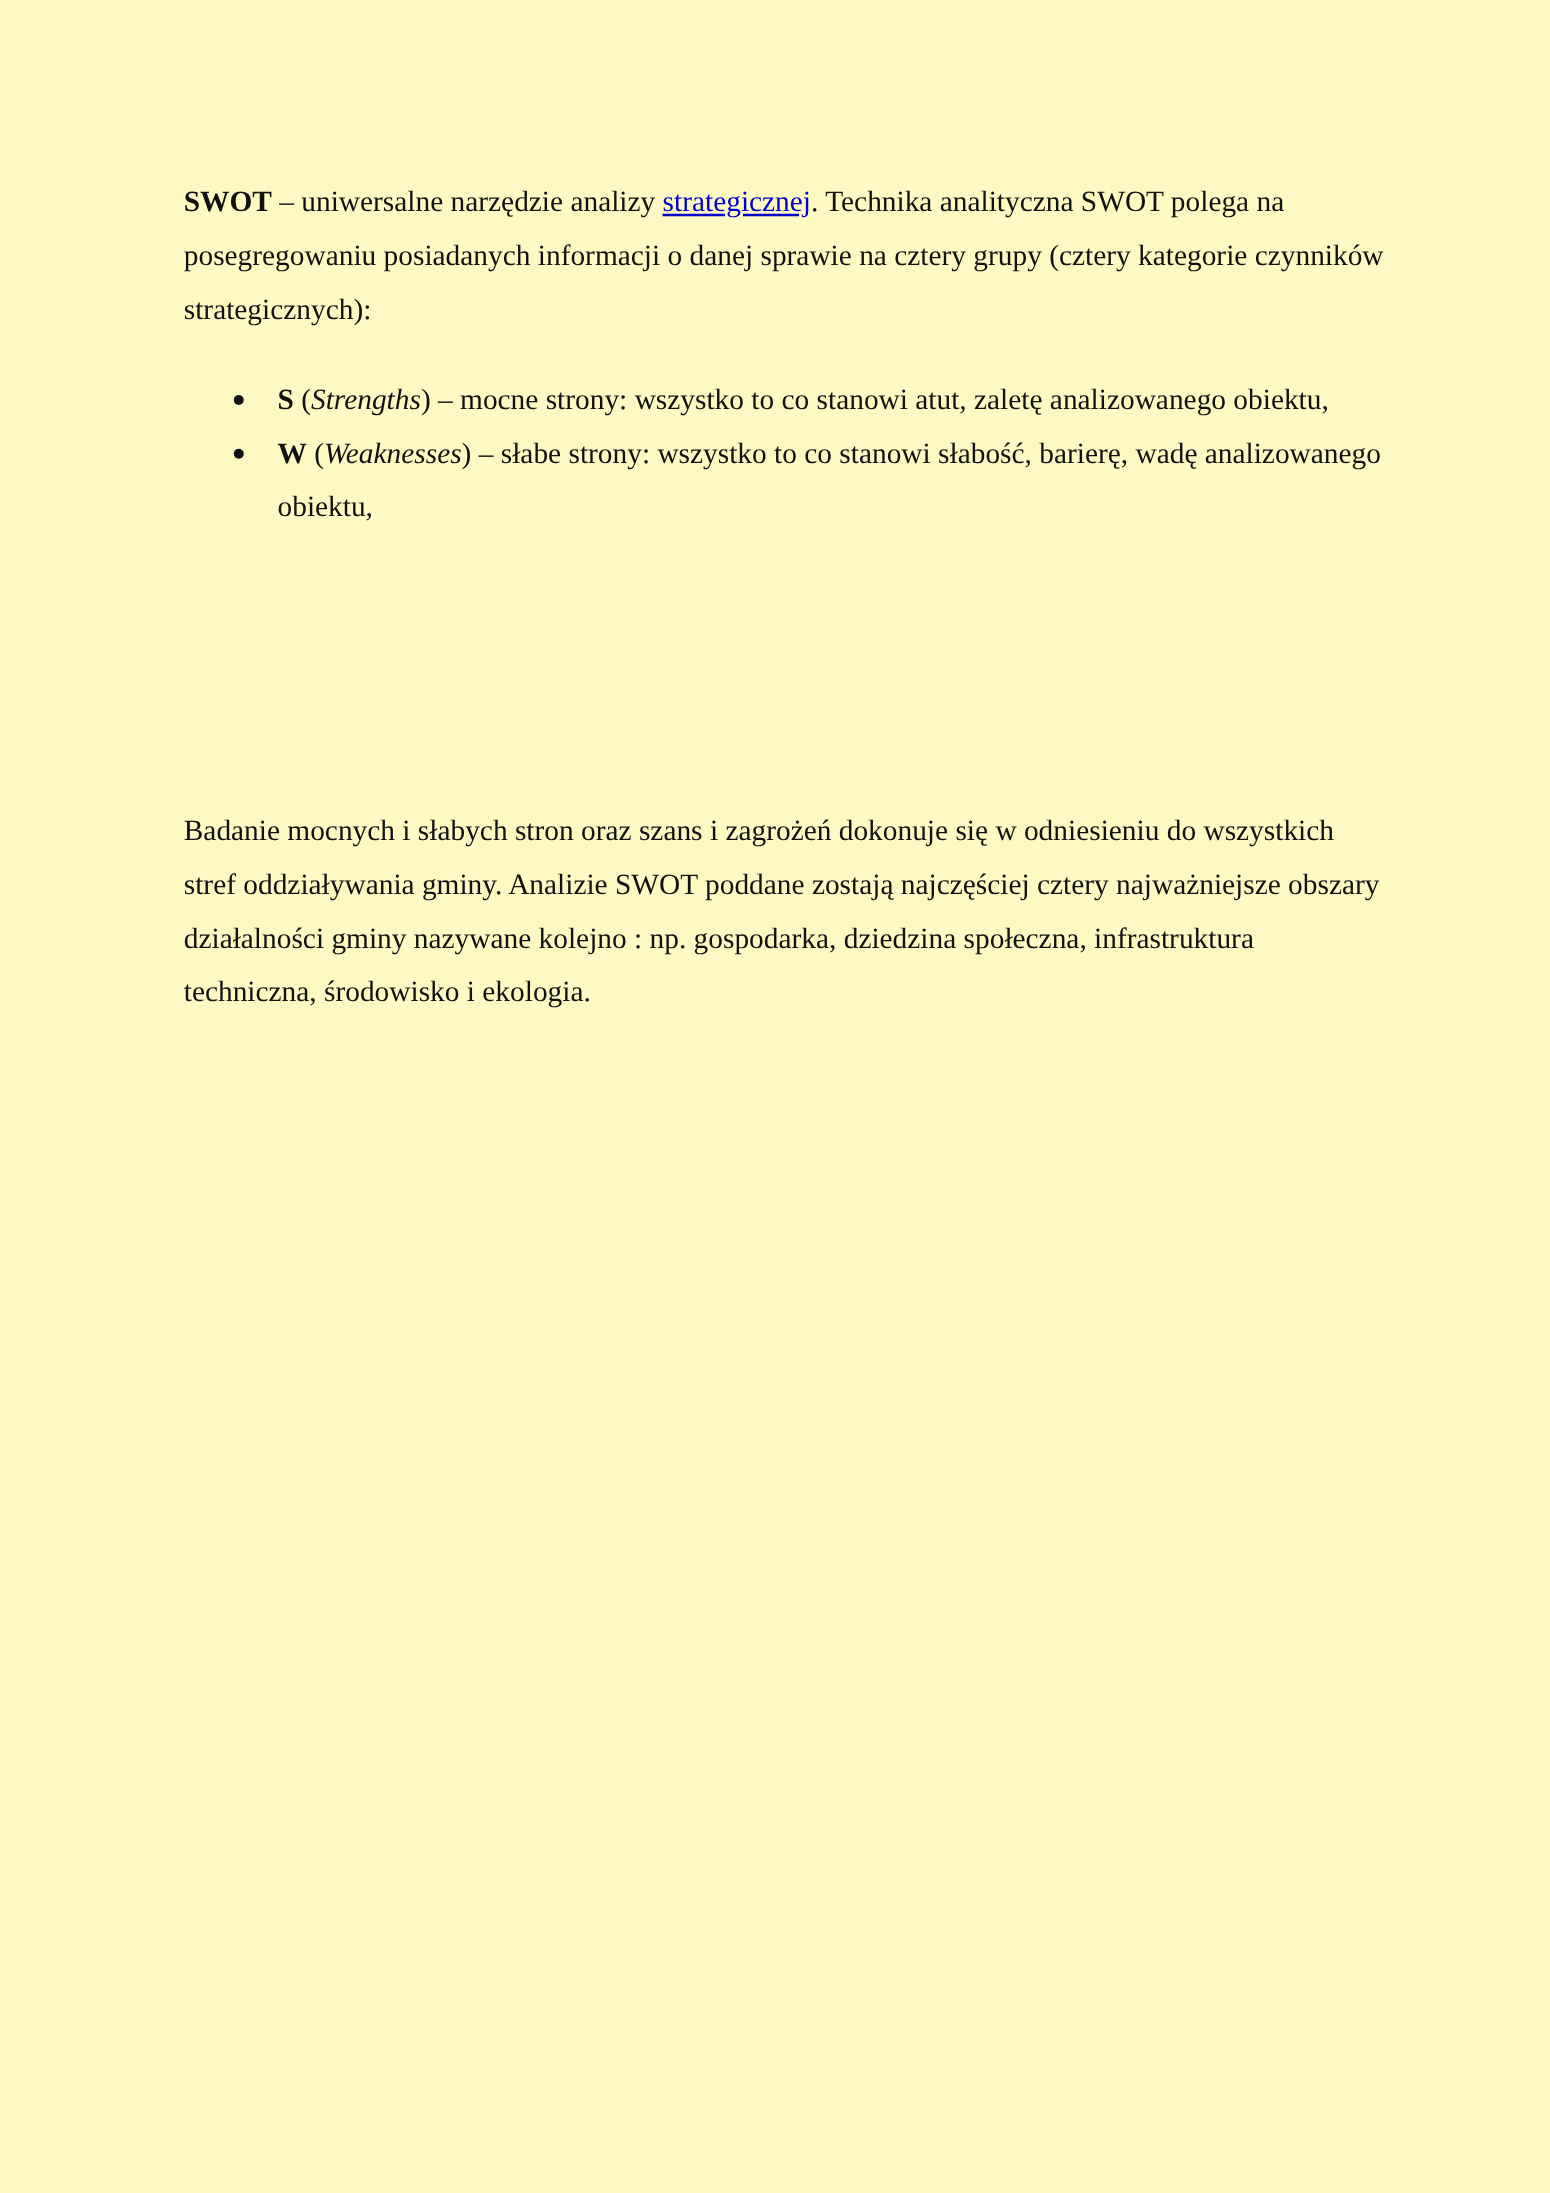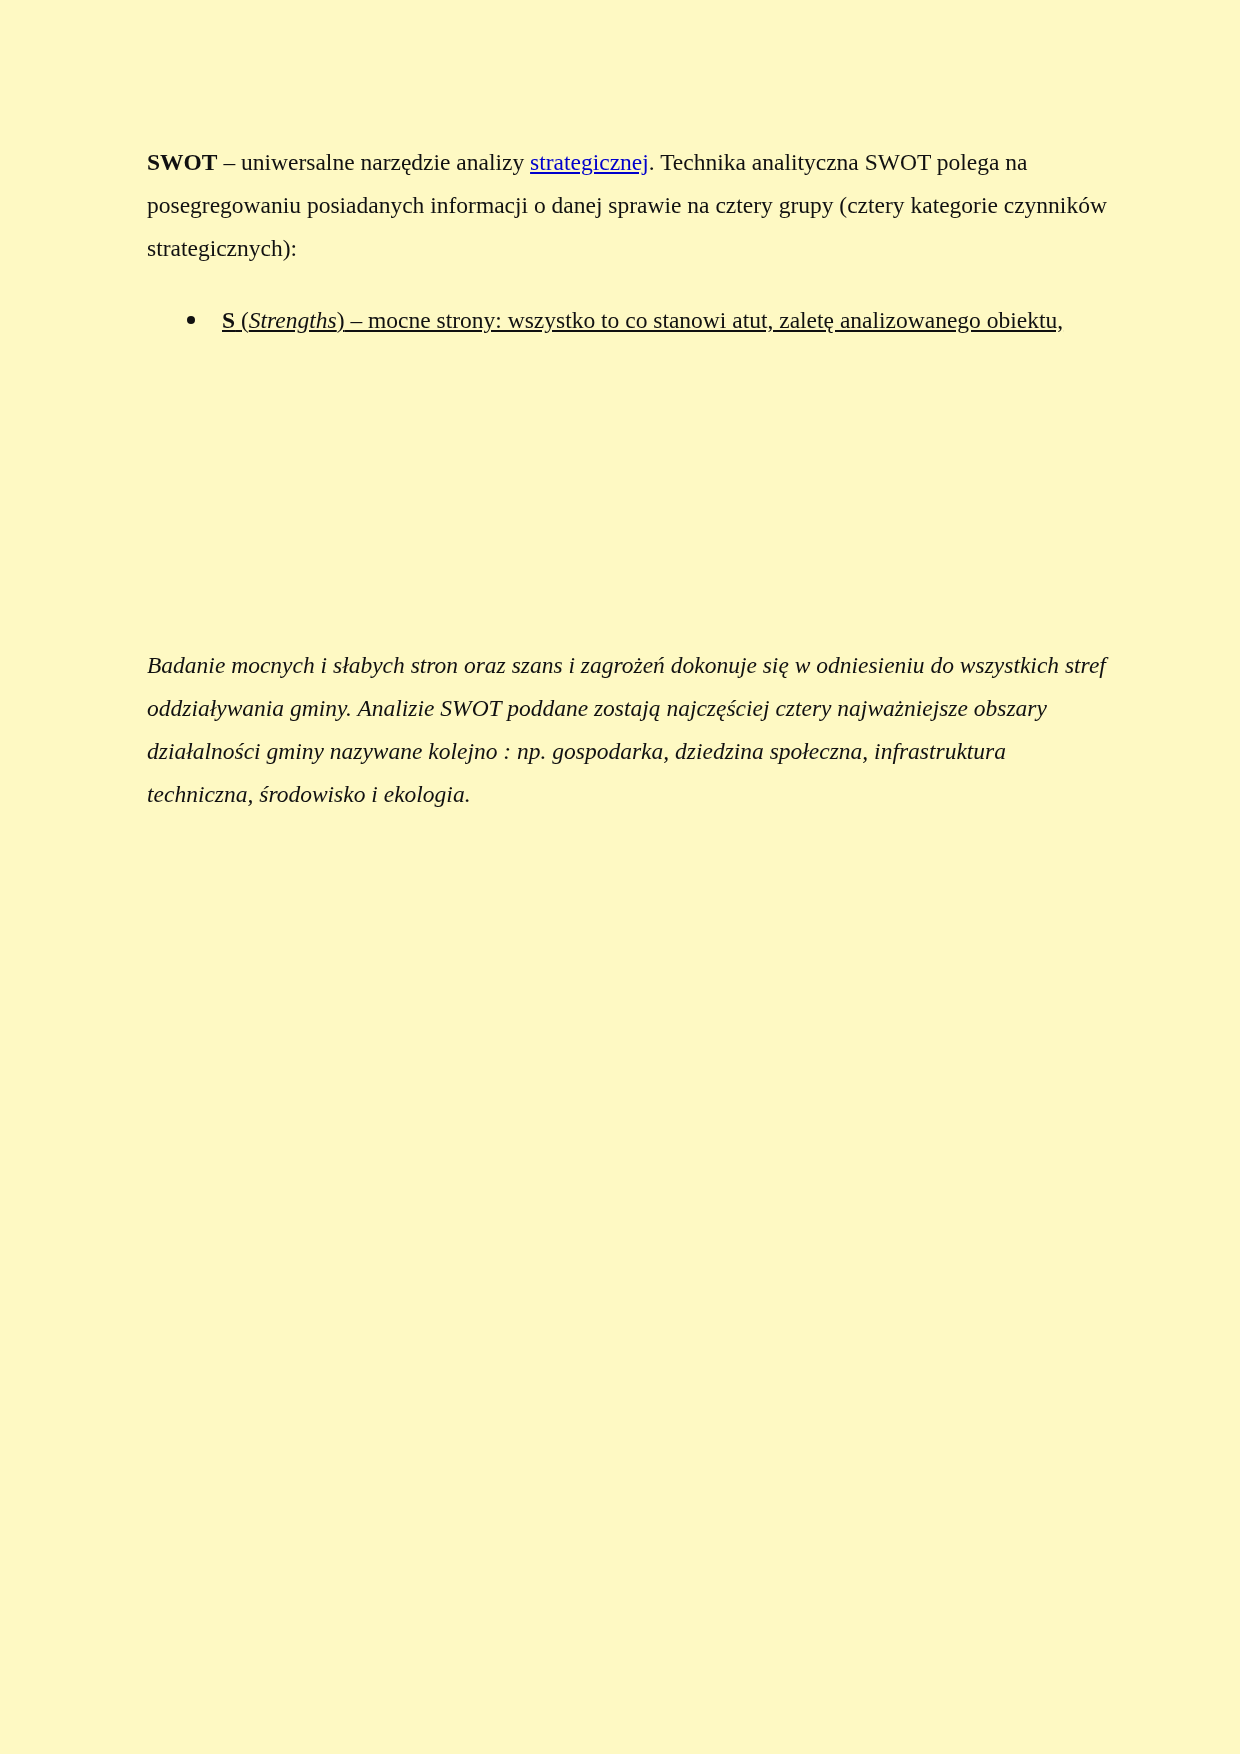--- a/index.html
+++ b/index.html
@@ -9,41 +9,46 @@
     font-family: "Liberation Serif", "DejaVu Serif", serif;
     color: #111111;
     font-size: 23.5px;
   }
   .text-block {
     position: absolute; left: 147px; width: 960px;
     line-height: 43px;
   }
   .intro { top: 141px; }
   .swot-list { position: absolute; top: 299px; left: 147px; width: 960px; margin: 0; padding: 0; list-style: none; }
-  .swot-list li { position: relative; padding-left: 75px; line-height: 43px; text-decoration: underline; }
+  .swot-list li { position: relative; padding-left: 75px; line-height: 43px; }
   .bullet {
     position: absolute; left: 40px; top: 17px; width: 8px; height: 8px; background: #111111; border-radius: 50%;
   }
-  .closing { top: 644px; font-style: italic; }
+  .closing { top: 644px; }
   .bold { font-weight: bold; }
   .ital { font-style: italic; }
   a.link { color: #1a0dab; color: #0000cc; text-decoration: underline; }
 </style>
 </head>
 <body>
 
 <div class="page">
 
   <p class="text-block intro" style="margin:0;">
     <span class="bold">SWOT</span><span> – uniwersalne narzędzie analizy </span><a class="link" href="#">strategicznej</a><span>. Technika analityczna SWOT polega na posegregowaniu posiadanych informacji o danej sprawie na cztery grupy (cztery kategorie czynników strategicznych):</span>
   </p>
 
   <ul class="swot-list">
     <li>
       <span class="bullet"></span>
       <span class="bold">S</span>
       <span>(</span><span class="ital">Strengths</span><span>)</span><span> – mocne strony: wszystko to co stanowi atut, zaletę analizowanego obiektu,</span>
     </li>
+    <li>
+      <span class="bullet"></span>
+      <span class="bold">W</span>
+      <span>(</span><span class="ital">Weaknesses</span><span>)</span><span> – słabe strony: wszystko to co stanowi słabość, barierę, wadę analizowanego obiektu,</span>
+    </li>
   </ul>
 
   <p class="text-block closing" style="margin:0;">Badanie mocnych i słabych stron oraz szans i zagrożeń dokonuje się w odniesieniu do wszystkich stref oddziaływania gminy. Analizie SWOT poddane zostają najczęściej cztery najważniejsze obszary działalności gminy nazywane kolejno : np. gospodarka, dziedzina społeczna, infrastruktura techniczna, środowisko i ekologia.</p>
 
 </div>
 
 </body></html>

